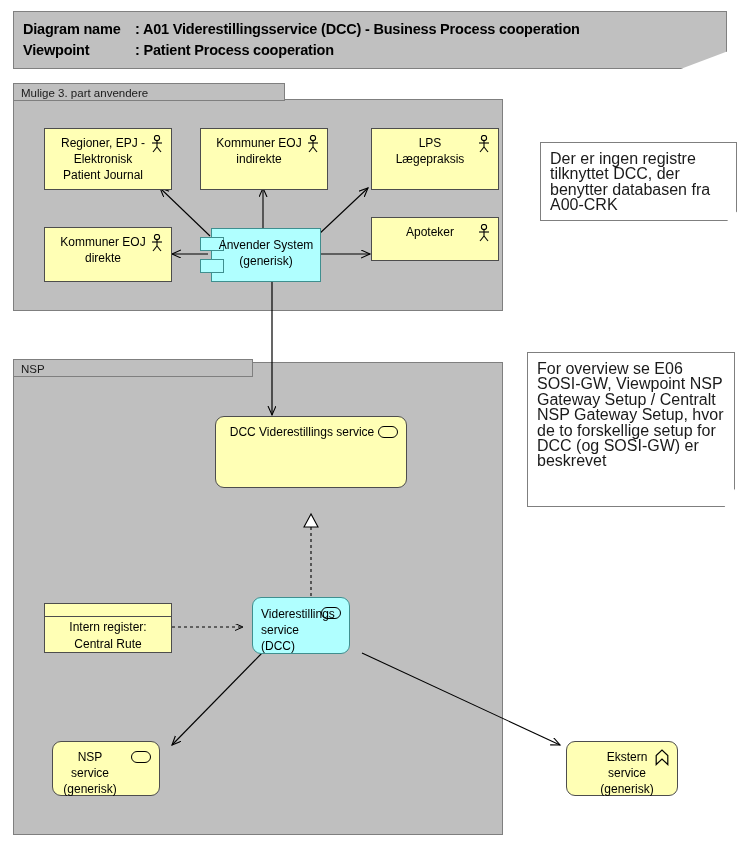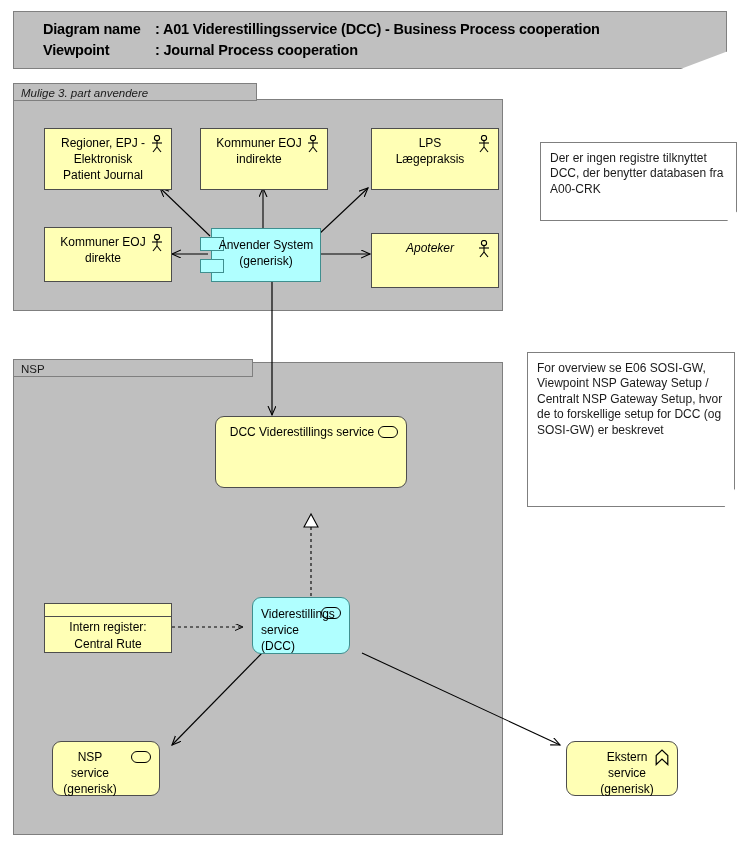--- a/index.html
+++ b/index.html
@@ -15,21 +15,21 @@
     position:absolute;left:13px;top:11px;width:714px;height:58px;
     background:#c0c0c0;border:1px solid #808080;box-sizing:border-box;
     clip-path:polygon(0 0, 100% 0, 100% 70%, 93.5% 100%, 0 100%);
   }
   .title-line{
     position:absolute;left:9px;font-weight:bold;font-size:14.5px;color:#000;
     white-space:pre;letter-spacing:-0.2px;
   }
   .title-line.l1{top:9px;}
   .title-line.l2{top:30px;}
-  .title-key{display:inline-block;margin-left:20px;}
+  .title-key{display:inline-block;}
   .title-key.k1{width:112px;}
   .title-key.k2{width:112px;}
 
   
   .group{position:absolute;background:#bfbfbf;border:1px solid #7f7f7f;box-sizing:border-box;}
   .group-tab{
     position:absolute;background:#bfbfbf;border:1px solid #7f7f7f;box-sizing:border-box;
     font-size:11.5px;color:#1a1a1a;padding:2px 0 0 7px;height:18px;line-height:15px;
     white-space:nowrap;
   }
@@ -69,37 +69,37 @@
   .register .hdr{position:absolute;left:0;right:0;top:0;height:13px;border-bottom:1px solid #4d4d4d;box-sizing:border-box;}
   .register .label{top:15px;line-height:17px;font-size:12px;}
 
   
   .note{
     position:absolute;background:#ffffff;border:1px solid #7f7f7f;box-sizing:border-box;
     clip-path:polygon(0 0, 100% 0, 100% 88%, 95% 100%, 0 100%);
   }
   .note .txt{
     position:absolute;left:9px;right:8px;top:8px;
-    font-size:12px;line-height:15.4px;color:#1a1a1a;white-space:pre-line;
+    font-size:16px;line-height:15.4px;color:#1a1a1a;white-space:pre-line;
   }
 
   svg.edges{position:absolute;left:0;top:0;width:741px;height:849px;pointer-events:none;}
 </style>
 </head>
 <body>
 
 <div class="canvas">
 
   <div class="title-banner">
     <div class="title-line l1"><span class="title-key k1">Diagram name</span><span>: </span><span>A01 Viderestillingsservice (DCC) - Business Process cooperation</span></div>
-    <div class="title-line l2"><span class="title-key k2">Viewpoint</span><span>: </span><span>Journal Process cooperation</span></div>
+    <div class="title-line l2"><span class="title-key k2">Viewpoint</span><span>: </span><span>Patient Process cooperation</span></div>
   </div>
 
   <div class="group" style="left:13px;top:99px;width:490px;height:212px;"></div>
-  <div class="group-tab" style="left:13px;top:83px;width:244px;font-style:italic;">
+  <div class="group-tab" style="left:13px;top:83px;width:272px;">
     <span>Mulige 3. part anvendere</span>
   </div>
 
   <div class="group" style="left:13px;top:362px;width:490px;height:473px;"></div>
   <div class="group-tab" style="left:13px;top:346px;width:240px;margin-top:13px;">
     <span>NSP</span>
   </div>
 
   <svg class="edges">
     <defs>
@@ -175,21 +175,21 @@
 direkte</div>
     <svg class="actor-icon" viewBox="0 0 14 18">
       <circle cx="7" cy="3" r="2.6" fill="none" stroke="#000" stroke-width="1.1"></circle>
       <line x1="7" y1="5.8" x2="7" y2="12" stroke="#000" stroke-width="1.1"></line>
       <line x1="2" y1="8" x2="12" y2="8" stroke="#000" stroke-width="1.1"></line>
       <line x1="7" y1="12" x2="3" y2="17" stroke="#000" stroke-width="1.1"></line>
       <line x1="7" y1="12" x2="11" y2="17" stroke="#000" stroke-width="1.1"></line>
     </svg>
   </div>
 
-  <div class="node yellow actor-box" style="left:371px;top:233px;height:55px;font-style:italic;">
+  <div class="node yellow actor-box" style="left:371px;top:217px;height:44px;">
     <div class="label" style="white-space:pre-line;">Apoteker</div>
     <svg class="actor-icon" viewBox="0 0 14 18">
       <circle cx="7" cy="3" r="2.6" fill="none" stroke="#000" stroke-width="1.1"></circle>
       <line x1="7" y1="5.8" x2="7" y2="12" stroke="#000" stroke-width="1.1"></line>
       <line x1="2" y1="8" x2="12" y2="8" stroke="#000" stroke-width="1.1"></line>
       <line x1="7" y1="12" x2="3" y2="17" stroke="#000" stroke-width="1.1"></line>
       <line x1="7" y1="12" x2="11" y2="17" stroke="#000" stroke-width="1.1"></line>
     </svg>
   </div>
 

